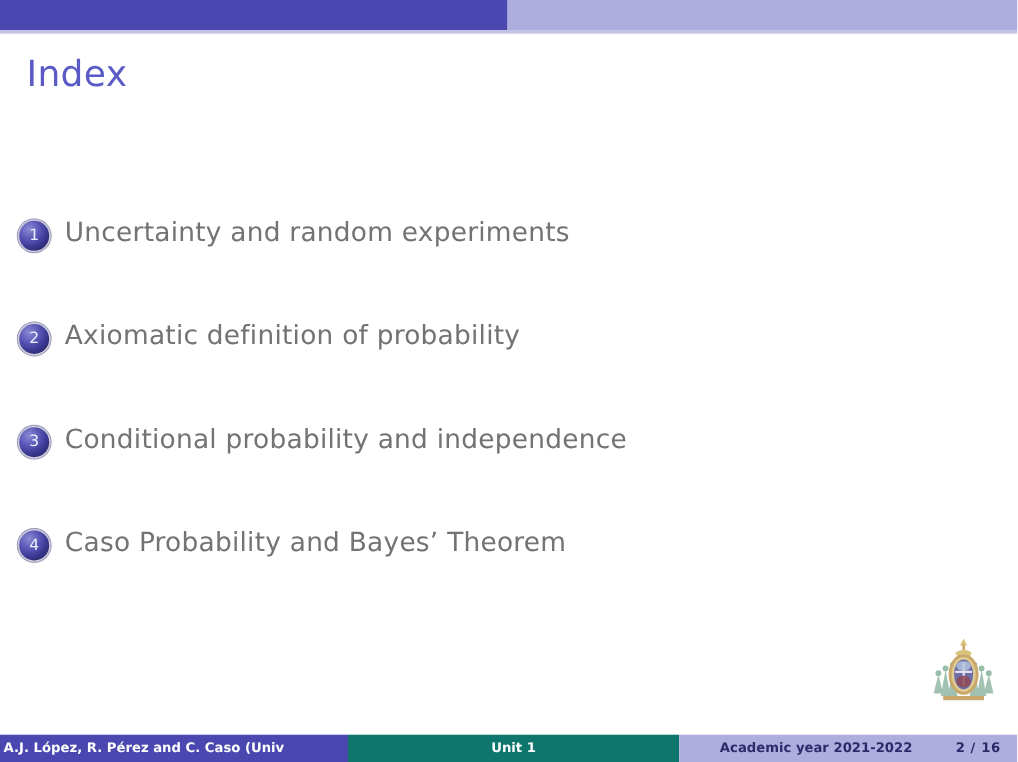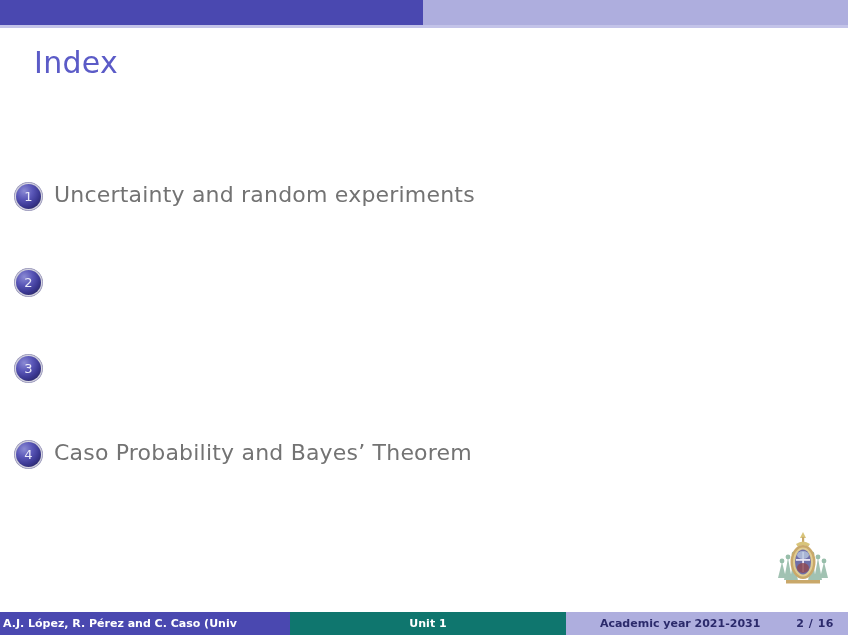--- a/index.html
+++ b/index.html
@@ -42,21 +42,21 @@
     top: 25px;
     left: 0;
     width: 848px;
     height: 3px;
     background: #c3c3e8;
   }
 
   
   .slide-title {
     position: absolute;
-    left: 34px;
+    left: 22px;
     top: 44px;
     font-size: 30px;
     line-height: 38px;
     color: #5b5bc7;
     letter-spacing: 0.3px;
     font-weight: 400;
   }
 
   
   .toc {
@@ -183,26 +183,28 @@
       <span class="ball">
         <span class="ball-num">1</span>
       </span>
       <span class="toc-label">Uncertainty and random experiments</span>
     </div>
 
     <div class="toc-item">
       <span class="ball">
         <span class="ball-num">2</span>
       </span>
+      <span class="toc-label">Axiomatic definition of probability</span>
     </div>
 
     <div class="toc-item">
       <span class="ball">
         <span class="ball-num">3</span>
       </span>
+      <span class="toc-label">Conditional probability and independence</span>
     </div>
 
     <div class="toc-item">
       <span class="ball">
         <span class="ball-num">4</span>
       </span>
       <span class="toc-label">Caso Probability and Bayes’ Theorem</span>
     </div>
 
   </div>
@@ -242,18 +244,18 @@
       <rect x="24" y="31" width="14" height="1.8" fill="#e8e4f3"></rect>
       <ellipse cx="31" cy="40" rx="6" ry="5" fill="#8e4a55" opacity="0.85"></ellipse>
       <ellipse cx="31" cy="27" rx="6" ry="4" fill="#b7c6de" opacity="0.8"></ellipse>
     </svg>
   </div>
 
   <div class="footbar">
     <div class="foot-seg foot-author">A.J. López, R. Pérez and C. Caso (Univ</div>
     <div class="foot-seg foot-unit">Unit 1</div>
     <div class="foot-seg foot-right">
-      <span class="foot-year">Academic year 2021-2031</span>
+      <span class="foot-year">Academic year 2021-2022</span>
       <span class="foot-page">2 / 16</span>
     </div>
   </div>
 
 </div>
 
 </body></html>

